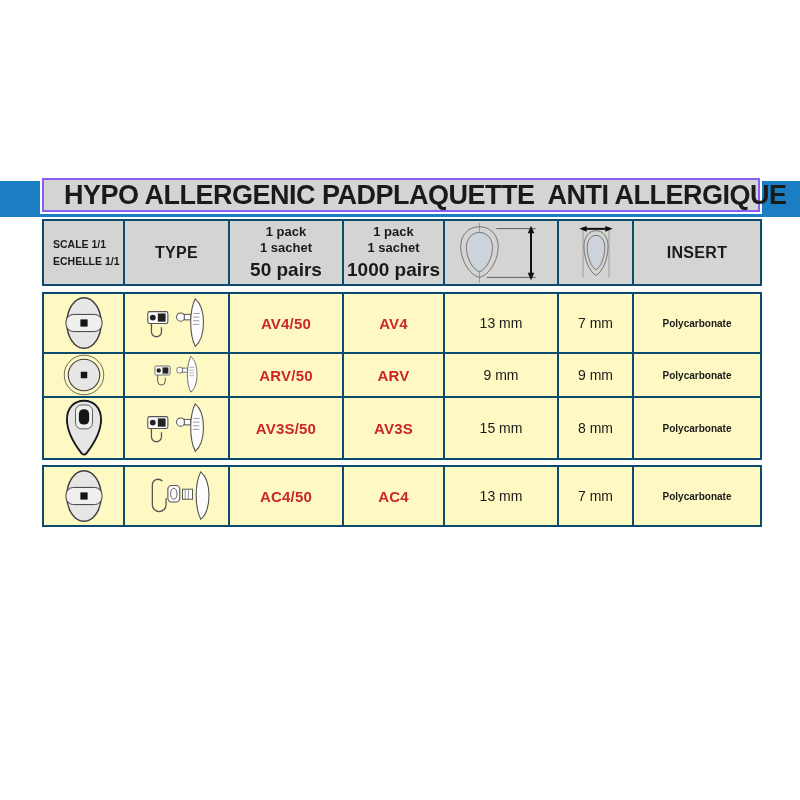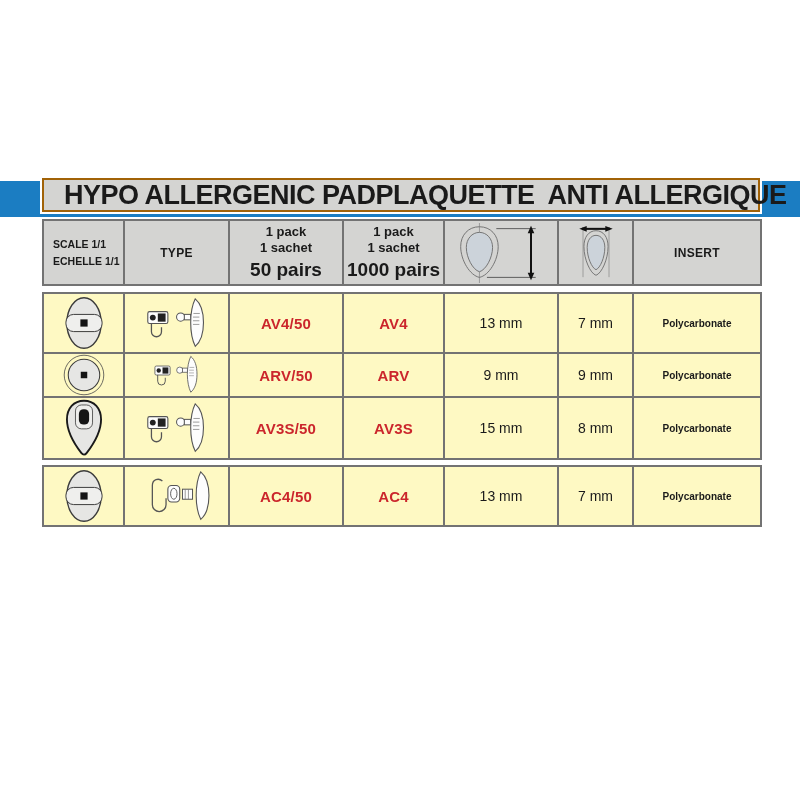--- a/index.html
+++ b/index.html
@@ -2,38 +2,38 @@
 <html><head>
 <meta charset="utf-8">
 <style>
   html,body{margin:0;padding:0;background:#ffffff;}
   body{width:800px;height:800px;position:relative;overflow:hidden;
        font-family:"Liberation Sans", sans-serif;color:#1a1a1a;}
 
   .blue-stripe{position:absolute;left:0;top:181px;width:800px;height:36px;background:#1b7dc2;}
 
   .title-bar{position:absolute;left:42px;top:178px;width:718px;height:34px;
-             background:#d4d4d2;border:2px solid #a16207;box-shadow:0 0 0 2px #ffffff;
+             background:#d4d4d2;border:2px solid #8b5cf6;box-shadow:0 0 0 2px #ffffff;
              box-sizing:border-box;display:flex;align-items:center;justify-content:space-between;
              padding:0 18px 0 20px;}
   .title-bar span{font-size:27px;font-weight:bold;letter-spacing:-0.5px;white-space:pre;}
 
   .table-area{position:absolute;left:42px;top:219px;width:718px;}
 
   table.tbl{border-collapse:collapse;table-layout:fixed;width:718px;}
-  table.tbl td{border:2px solid #737373;padding:0;text-align:center;vertical-align:middle;
+  table.tbl td{border:2px solid #0c4a6e;padding:0;text-align:center;vertical-align:middle;
                overflow:hidden;}
   table.hdr-tbl{margin-bottom:6px;}
   table.hdr-tbl td{background:#d4d4d2;height:63px;}
   table.g1{margin-bottom:5px;}
   table.body-tbl td{background:#fef9c3;}
 
   .c-scale{text-align:left !important;}
   .c-scale div{margin-left:9px;font-size:10.5px;font-weight:bold;line-height:17px;}
-  .c-type,.c-insert{font-size:12px;font-weight:bold;letter-spacing:0.3px;margin-top:7px;}
+  .c-type,.c-insert{font-size:16px;font-weight:bold;letter-spacing:0.3px;margin-top:7px;}
   .c-pack .s{font-size:13px;font-weight:bold;line-height:16px;}
   .c-pack .b{font-size:19px;font-weight:bold;line-height:23px;margin-top:2px;}
 
   td.code{color:#cb262c;font-size:15px;font-weight:bold;letter-spacing:0.2px;}
   td.dimv{font-size:14px;font-weight:normal;}
   td.ins{font-size:10px;font-weight:bold;}
 
   tr.r-tall td{height:58px;}
   tr.r-round td{height:42px;}
   tr.r-drop td{height:60px;}

